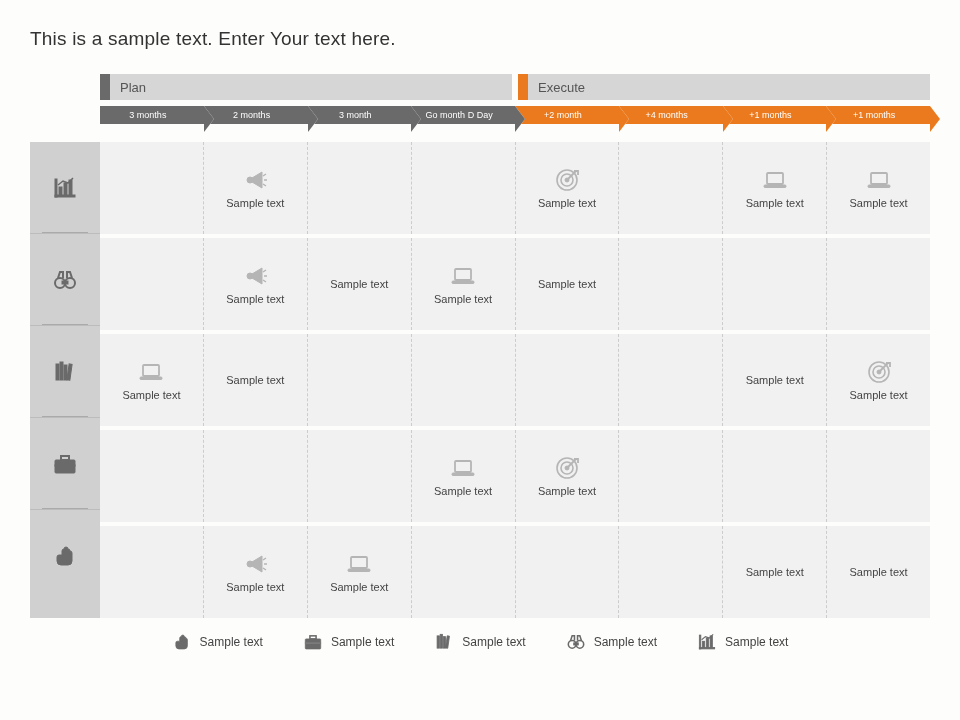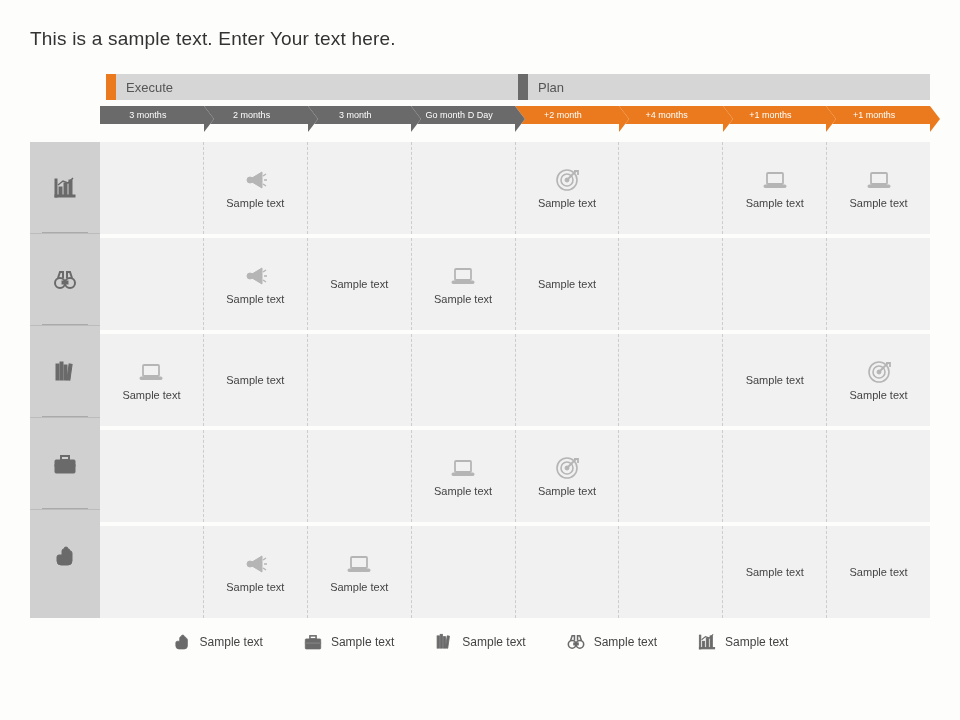--- a/index.html
+++ b/index.html
@@ -89,28 +89,28 @@
         <circle cx="13" cy="13" r="2"></circle>
         <path d="M13 13 L22 4 M20 4 L24 4 L24 8" stroke-width="1.8" fill="none"></path>
       </g>
   </defs>
 </svg>
 
 <div class="slide">
   <h1 class="title">This is a sample text. Enter Your text here.</h1>
 
   <div class="phases">
+    <div class="phase plan">
+      <div class="tab"></div>
+      <div class="label">Plan</div>
+    </div>
     <div class="phase exec">
       <div class="tab"></div>
       <div class="label">Execute</div>
     </div>
-    <div class="phase plan">
-      <div class="tab"></div>
-      <div class="label">Plan</div>
-    </div>
   </div>
 
   <div class="timeline" id="timeline">
       <div class="chev gray">
         <span>3 months</span>
       </div>
       <div class="chev gray">
         <span>2 months</span>
       </div>
       <div class="chev gray">

